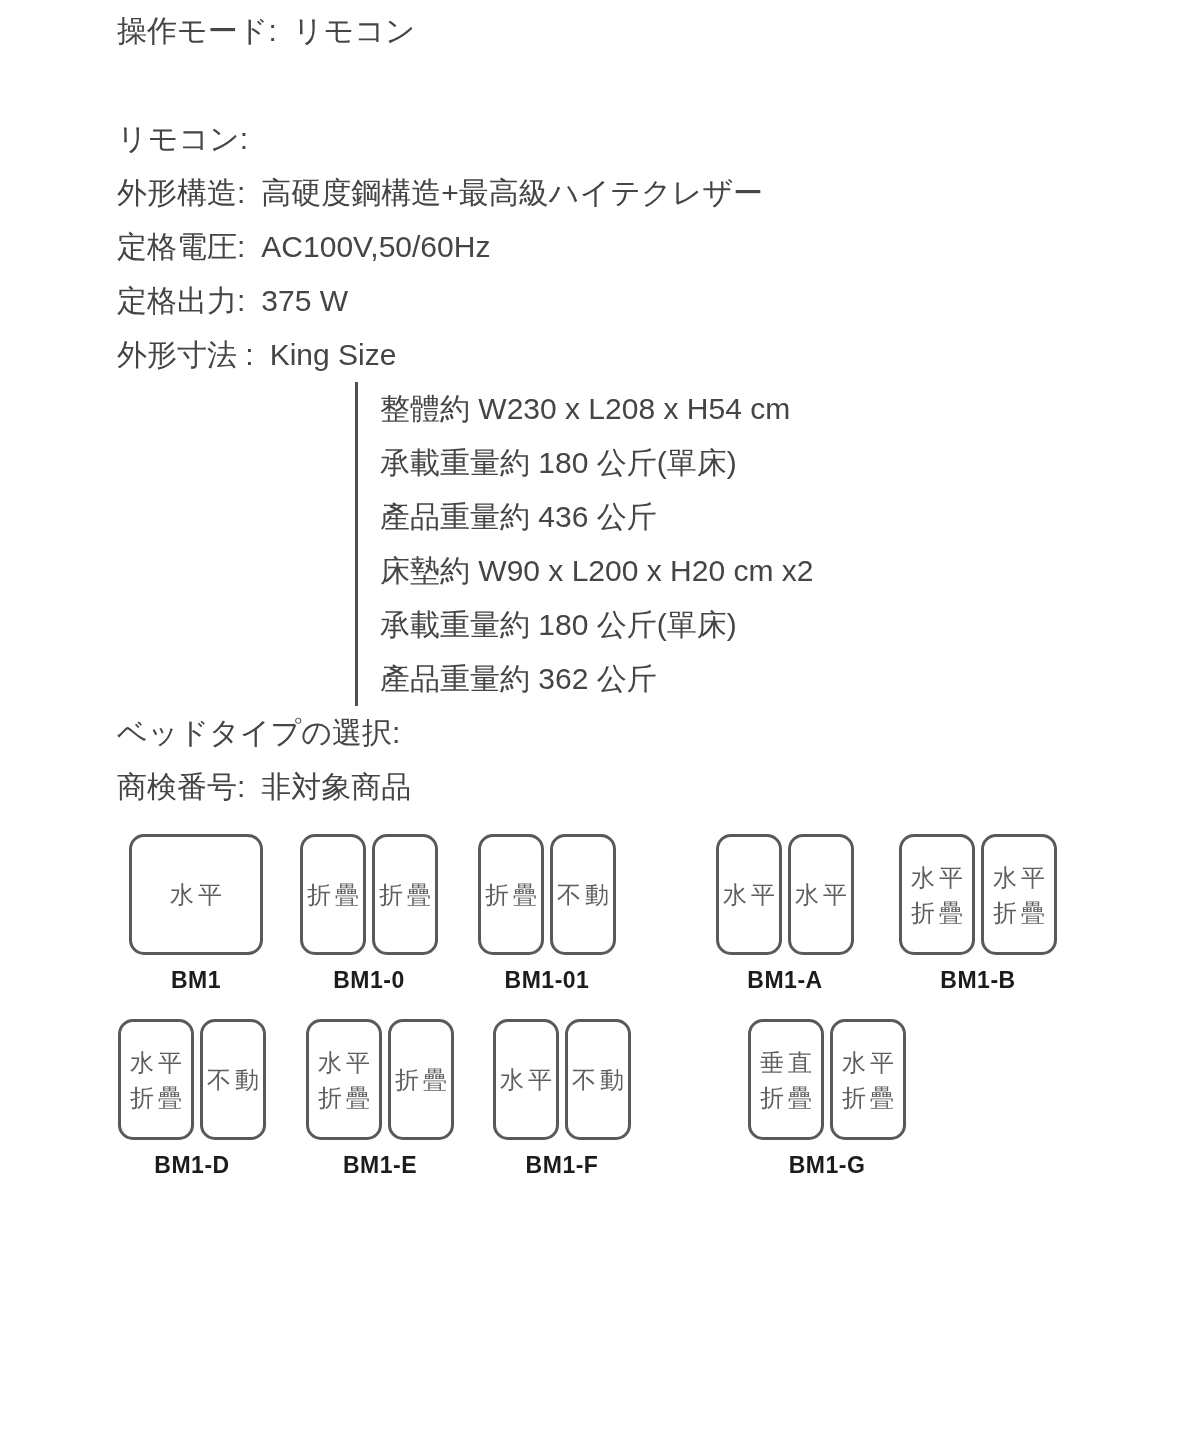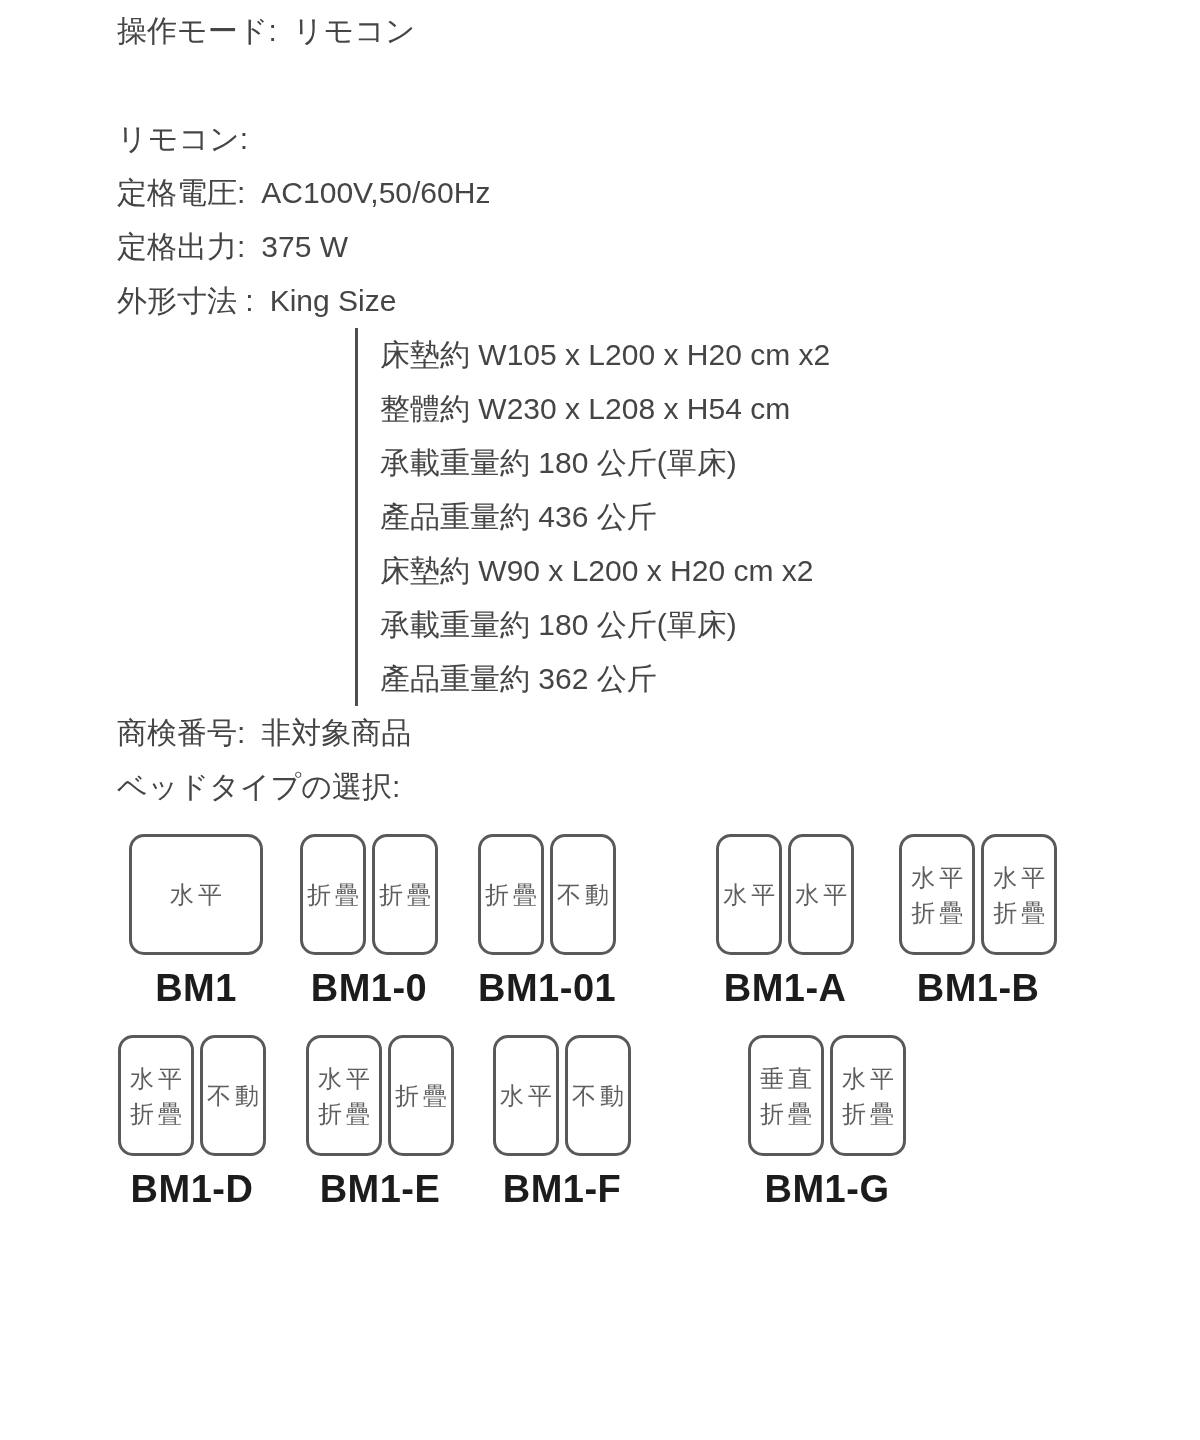--- a/index.html
+++ b/index.html
@@ -42,75 +42,78 @@
     display:flex; flex-direction:column; align-items:center; justify-content:center;
     background:#ffffff;
   }
   .bed-box.wide { width:134px; }
   .bed-box.two { width:76px; }
   .bed-box-text {
     font-size:24px; color:#5f5f5f; letter-spacing:4px; padding-left:4px;
     line-height:35px; white-space:nowrap;
   }
   .bed-name {
-    margin-top:12px; font-size:38px; font-weight:700; color:#1c1c1c;
+    margin-top:12px; font-size:23px; font-weight:700; color:#1c1c1c;
     letter-spacing:0.5px;
   }
 </style>
 </head>
 <body>
 
 <div class="page">
 
   <div class="specs">
     <div class="spec-row">
       <span class="spec-label">操作モード:</span>
       <span class="spec-value">リモコン</span>
     </div>
     <div class="spec-row">
     </div>
     <div class="spec-row">
       <span class="spec-label">リモコン:</span>
     </div>
     <div class="spec-row">
+      <span class="spec-label">外形構造:</span>
+      <span class="spec-value">高硬度鋼構造+最高級ハイテクレザー</span>
+    </div>
+    <div class="spec-row">
       <span class="spec-label">定格電圧:</span>
       <span class="spec-value">AC100V,50/60Hz</span>
     </div>
     <div class="spec-row">
       <span class="spec-label">定格出力:</span>
       <span class="spec-value">375 W</span>
     </div>
     <div class="spec-row">
       <span class="spec-label">外形寸法 :</span>
       <span class="spec-value">King Size</span>
     </div>
   </div>
 
   <div class="size-block">
-    <div class="size-line">床墊約 W105 x L200 x H20 cm x2</div>
     <div class="size-line">整體約 W230 x L208 x H54 cm</div>
     <div class="size-line">承載重量約 180 公斤(單床)</div>
     <div class="size-line">產品重量約 436 公斤</div>
   </div>
 
 
   <div class="size-block">
     <div class="size-line">床墊約 W90 x L200 x H20 cm x2</div>
     <div class="size-line">承載重量約 180 公斤(單床)</div>
     <div class="size-line">產品重量約 362 公斤</div>
   </div>
 
   <div class="specs">
     <div class="spec-row">
+      <span class="spec-label">ベッドタイプの選択:</span>
+    </div>
+    <div class="spec-row">
       <span class="spec-label">商検番号:</span>
       <span class="spec-value">非対象商品</span>
     </div>
-    <div class="spec-row">
-      <span class="spec-label">ベッドタイプの選択:</span>
-    </div>
   </div>
 
   <div class="bed-grid">
 
     <div class="bed-row r1">
 
       <div class="bed-group">
         <div class="bed-boxes">
           <div class="bed-box wide">
             <span class="bed-box-text">水平</span>

